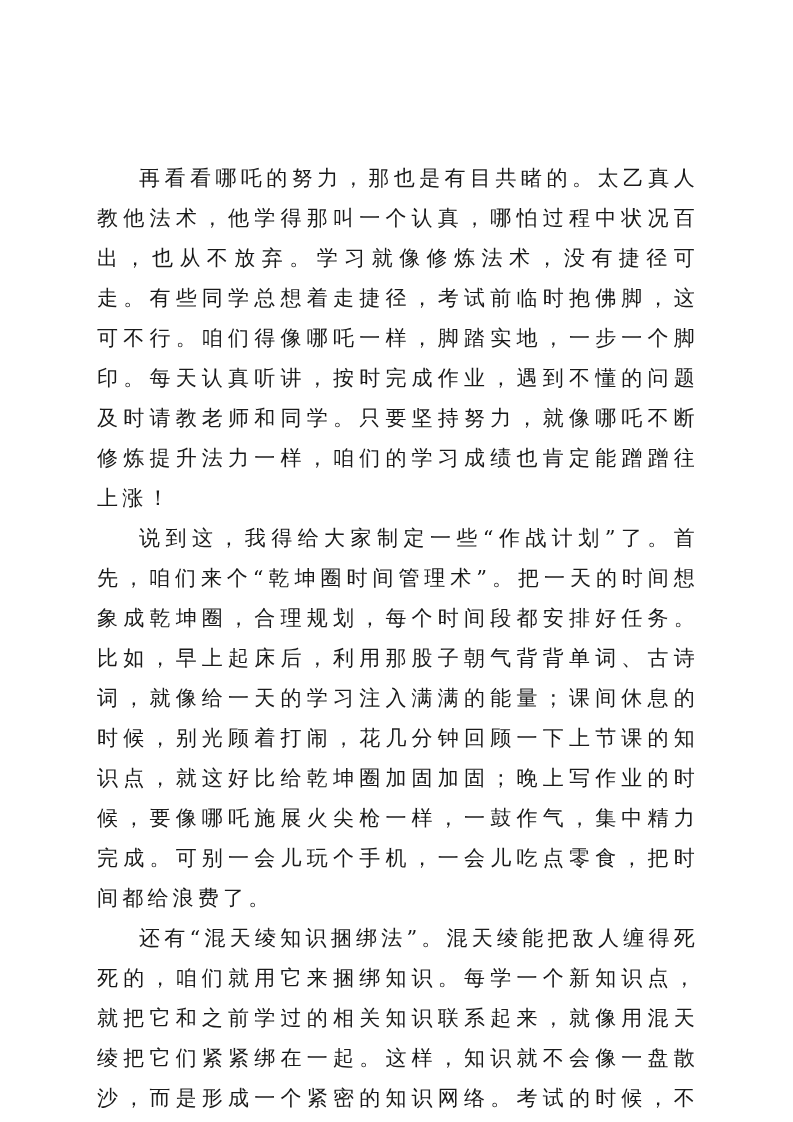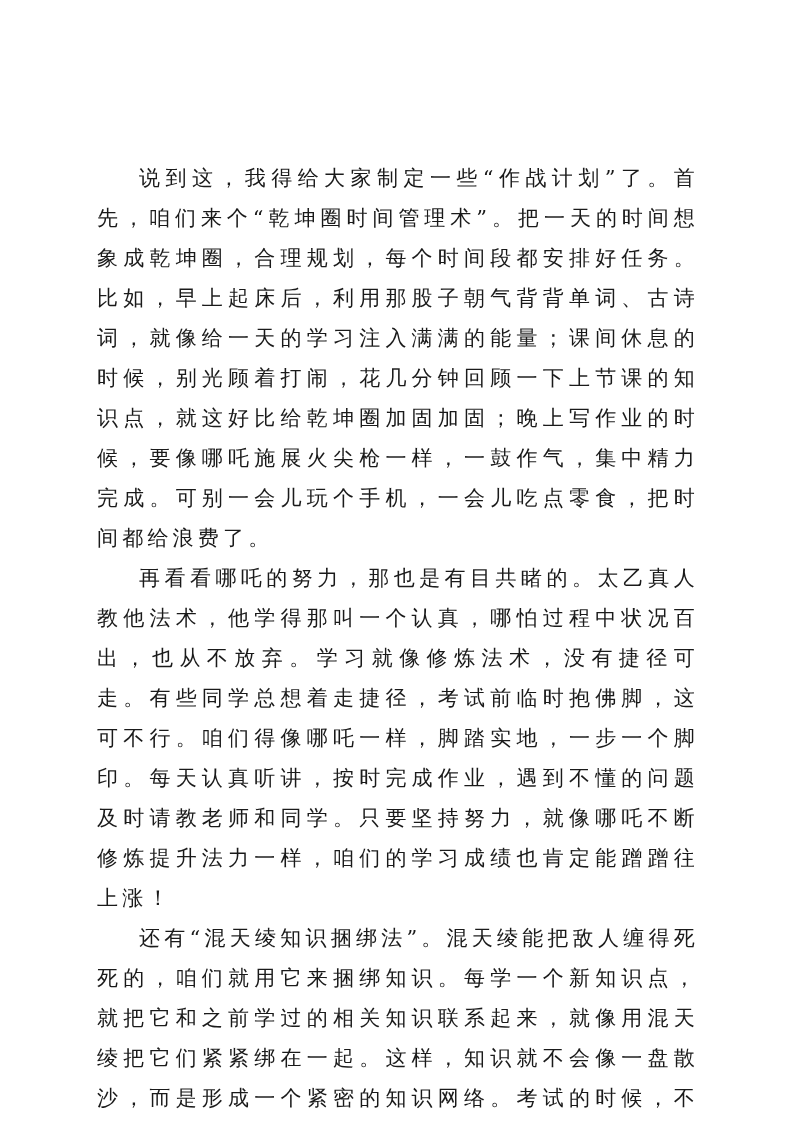--- a/index.html
+++ b/index.html
@@ -29,17 +29,17 @@
     text-indent: 2em;
     text-align: justify;
     text-align-last: left;
     word-break: break-all;
   }
 </style>
 </head>
 <body>
 
 <div class="page">
+  <p class="para">再看看哪吒的努力，那也是有目共睹的。太乙真人教他法术，他学得那叫一个认真，哪怕过程中状况百出，也从不放弃。学习就像修炼法术，没有捷径可走。有些同学总想着走捷径，考试前临时抱佛脚，这可不行。咱们得像哪吒一样，脚踏实地，一步一个脚印。每天认真听讲，按时完成作业，遇到不懂的问题及时请教老师和同学。只要坚持努力，就像哪吒不断修炼提升法力一样，咱们的学习成绩也肯定能蹭蹭往上涨！</p>
   <p class="para">说到这，我得给大家制定一些“作战计划”了。首先，咱们来个“乾坤圈时间管理术”。把一天的时间想象成乾坤圈，合理规划，每个时间段都安排好任务。比如，早上起床后，利用那股子朝气背背单词、古诗词，就像给一天的学习注入满满的能量；课间休息的时候，别光顾着打闹，花几分钟回顾一下上节课的知识点，就这好比给乾坤圈加固加固；晚上写作业的时候，要像哪吒施展火尖枪一样，一鼓作气，集中精力完成。可别一会儿玩个手机，一会儿吃点零食，把时间都给浪费了。</p>
-  <p class="para">再看看哪吒的努力，那也是有目共睹的。太乙真人教他法术，他学得那叫一个认真，哪怕过程中状况百出，也从不放弃。学习就像修炼法术，没有捷径可走。有些同学总想着走捷径，考试前临时抱佛脚，这可不行。咱们得像哪吒一样，脚踏实地，一步一个脚印。每天认真听讲，按时完成作业，遇到不懂的问题及时请教老师和同学。只要坚持努力，就像哪吒不断修炼提升法力一样，咱们的学习成绩也肯定能蹭蹭往上涨！</p>
   <p class="para">还有“混天绫知识捆绑法”。混天绫能把敌人缠得死死的，咱们就用它来捆绑知识。每学一个新知识点，就把它和之前学过的相关知识联系起来，就像用混天绫把它们紧紧绑在一起。这样，知识就不会像一盘散沙，而是形成一个紧密的知识网络。考试的时候，不管题目从哪个方向“攻击”，咱们都能轻松应对。</p>
 
 </div>
 
 </body></html>

